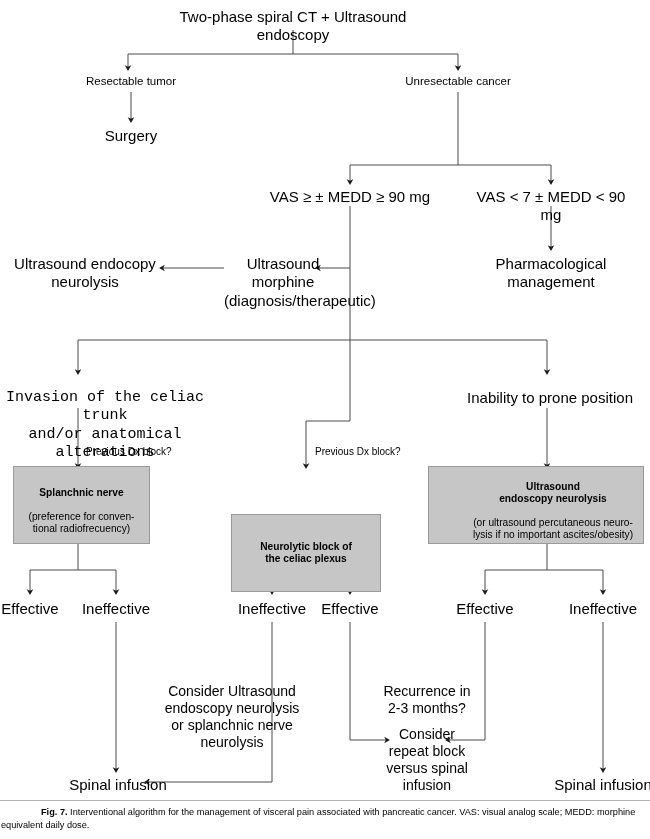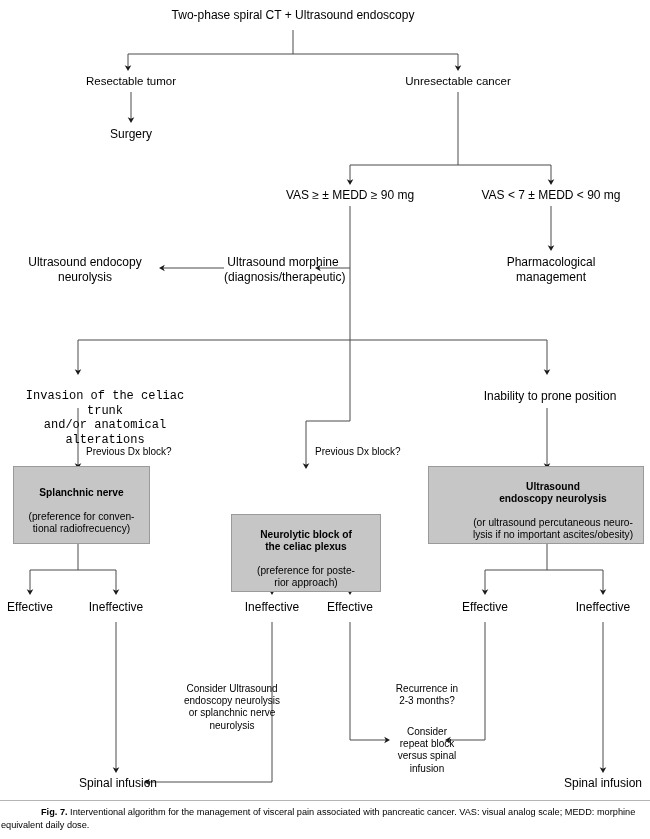--- a/index.html
+++ b/index.html
@@ -4,24 +4,24 @@
 <style>
   html,body{margin:0;padding:0;background:#ffffff;}
   body{
     width:650px;height:839px;position:relative;overflow:hidden;
     font-family:"Liberation Sans","DejaVu Sans",sans-serif;
     color:#000000;
     -webkit-font-smoothing:antialiased;
   }
   #flow{position:absolute;left:0;top:0;width:650px;height:800px;}
   .node{position:absolute;text-align:center;line-height:1.22;white-space:pre-line;}
-  .n-big{font-size:12px;}
+  .n-big{font-size:15px;}
   .n-bold{font-size:11.5px;font-weight:normal;}
   .n-small{font-size:10px;}
-  .n-tiny{font-size:10px;}
+  .n-tiny{font-size:14px;}
   .gbox{
     position:absolute;background:#c6c6c6;border:1px solid #9a9a9a;
     box-sizing:border-box;display:flex;align-items:center;justify-content:center;
     text-align:center;line-height:1.2;white-space:pre-line;font-size:10.2px;
   }
   .gbox .hdr{font-weight:bold;}
   .caption{
     position:absolute;left:0;top:800px;width:650px;
     font-size:9.2px;line-height:1.42;color:#000;
   }
@@ -139,22 +139,20 @@
       <span class="hdr">Splanchnic nerve</span><br>
       <span>(preference for conven-
 tional radiofrecuency)</span>
     </div>
   </div>
 
   <div class="gbox" style="left:231px;top:466px;width:150px;height:78px;margin-top:48px;">
     <div>
       <span class="hdr">Neurolytic block of
 the celiac plexus</span><br>
-      <span>(preference for poste-
-rior approach)</span>
     </div>
   </div>
 
   <div class="gbox" style="left:428px;top:466px;width:216px;height:78px;padding-left:34px;">
     <div>
       <span class="hdr">Ultrasound
 endoscopy neurolysis</span><br>
       <span>(or ultrasound percutaneous neuro-
 lysis if no important ascites/obesity)</span>
     </div>

